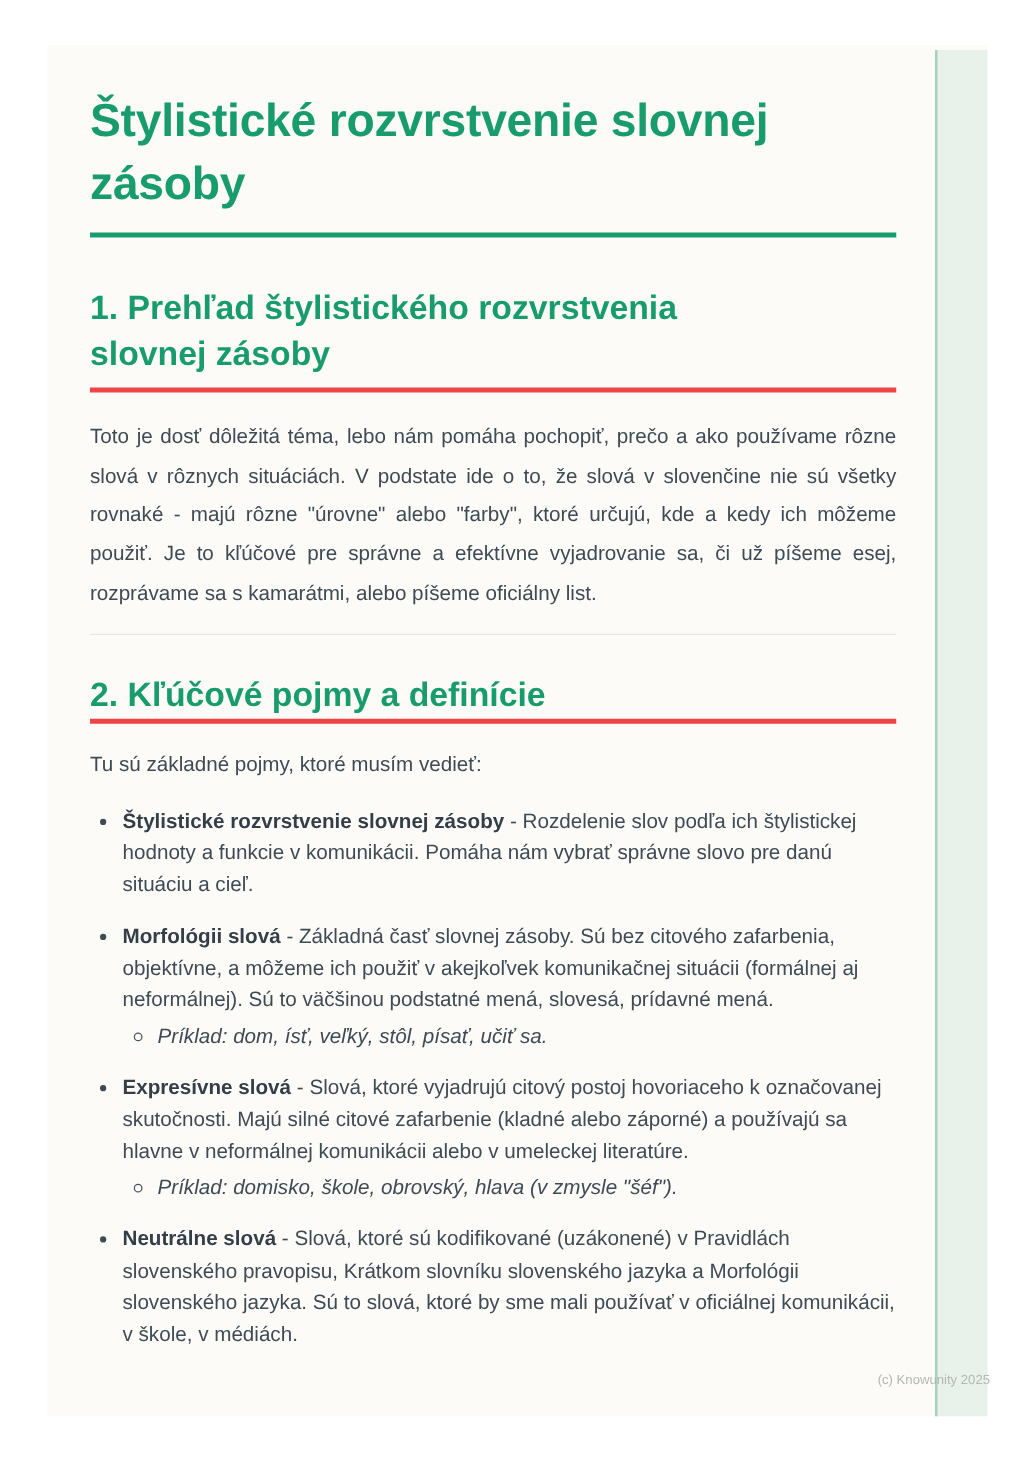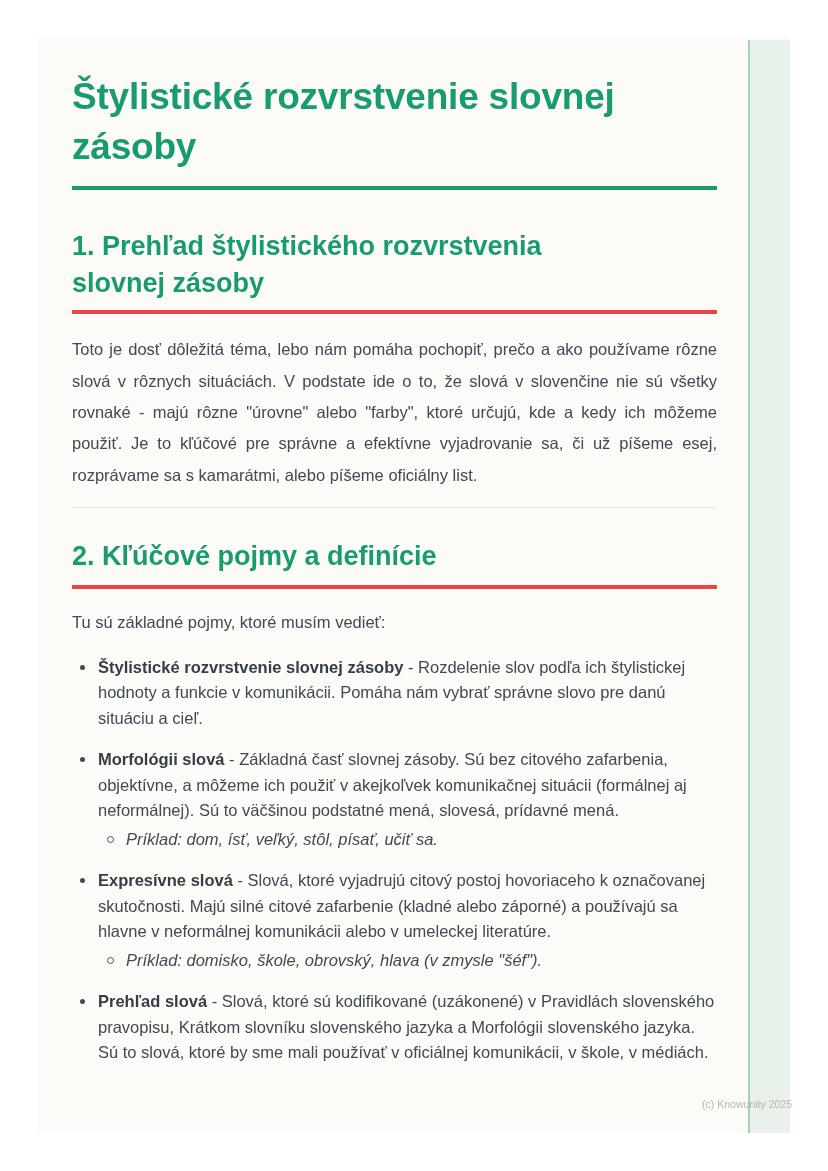--- a/index.html
+++ b/index.html
@@ -40,21 +40,21 @@
     height: 4px;
     background: #189c6e;
     border: none;
     margin: 0 0 38px 0;
   }
   .h2-wrap {
     border-bottom: 4px solid #ef4444;
     margin: 0 0 20px 0;
   }
   .h2-wrap.first { padding-bottom: 8px; }
-  .h2-wrap.second { padding-bottom: 10px; margin-bottom: 18px; }
+  .h2-wrap.second { padding-bottom: 0; margin-bottom: 18px; }
   h2.section-heading {
     color: #189c6e;
     font-size: 27px;
     font-weight: 700;
     line-height: 1.38;
   }
   .h2-wrap.first h2.section-heading { max-width: 560px; }
   p.body-paragraph {
     font-size: 16.5px;
     line-height: 1.9;
@@ -155,21 +155,21 @@
 
         <li class="term-item">
           <strong class="term-name">Expresívne slová</strong>
           <span class="term-definition">- Slová, ktoré vyjadrujú citový postoj hovoriaceho k označovanej skutočnosti. Majú silné citové zafarbenie (kladné alebo záporné) a používajú sa hlavne v neformálnej komunikácii alebo v umeleckej literatúre.</span>
           <ul class="examples-list">
             <li class="example-item">Príklad: domisko, škole, obrovský, hlava (v zmysle "šéf").</li>
           </ul>
         </li>
 
         <li class="term-item">
-          <strong class="term-name">Prehľad slová</strong>
+          <strong class="term-name">Neutrálne slová</strong>
           <span class="term-definition">- Slová, ktoré sú kodifikované (uzákonené) v Pravidlách slovenského pravopisu, Krátkom slovníku slovenského jazyka a Morfológii slovenského jazyka. Sú to slová, ktoré by sme mali používať v oficiálnej komunikácii, v škole, v médiách.</span>
         </li>
 
       </ul>
     </section>
 
   </div>
 </div>
 
 <div class="watermark">(c) Knowunity 2025</div>

